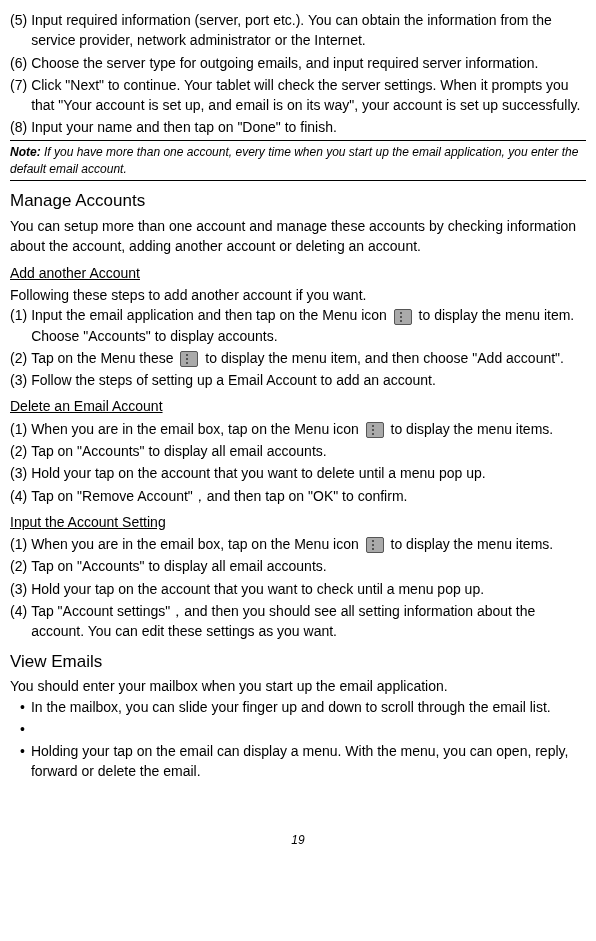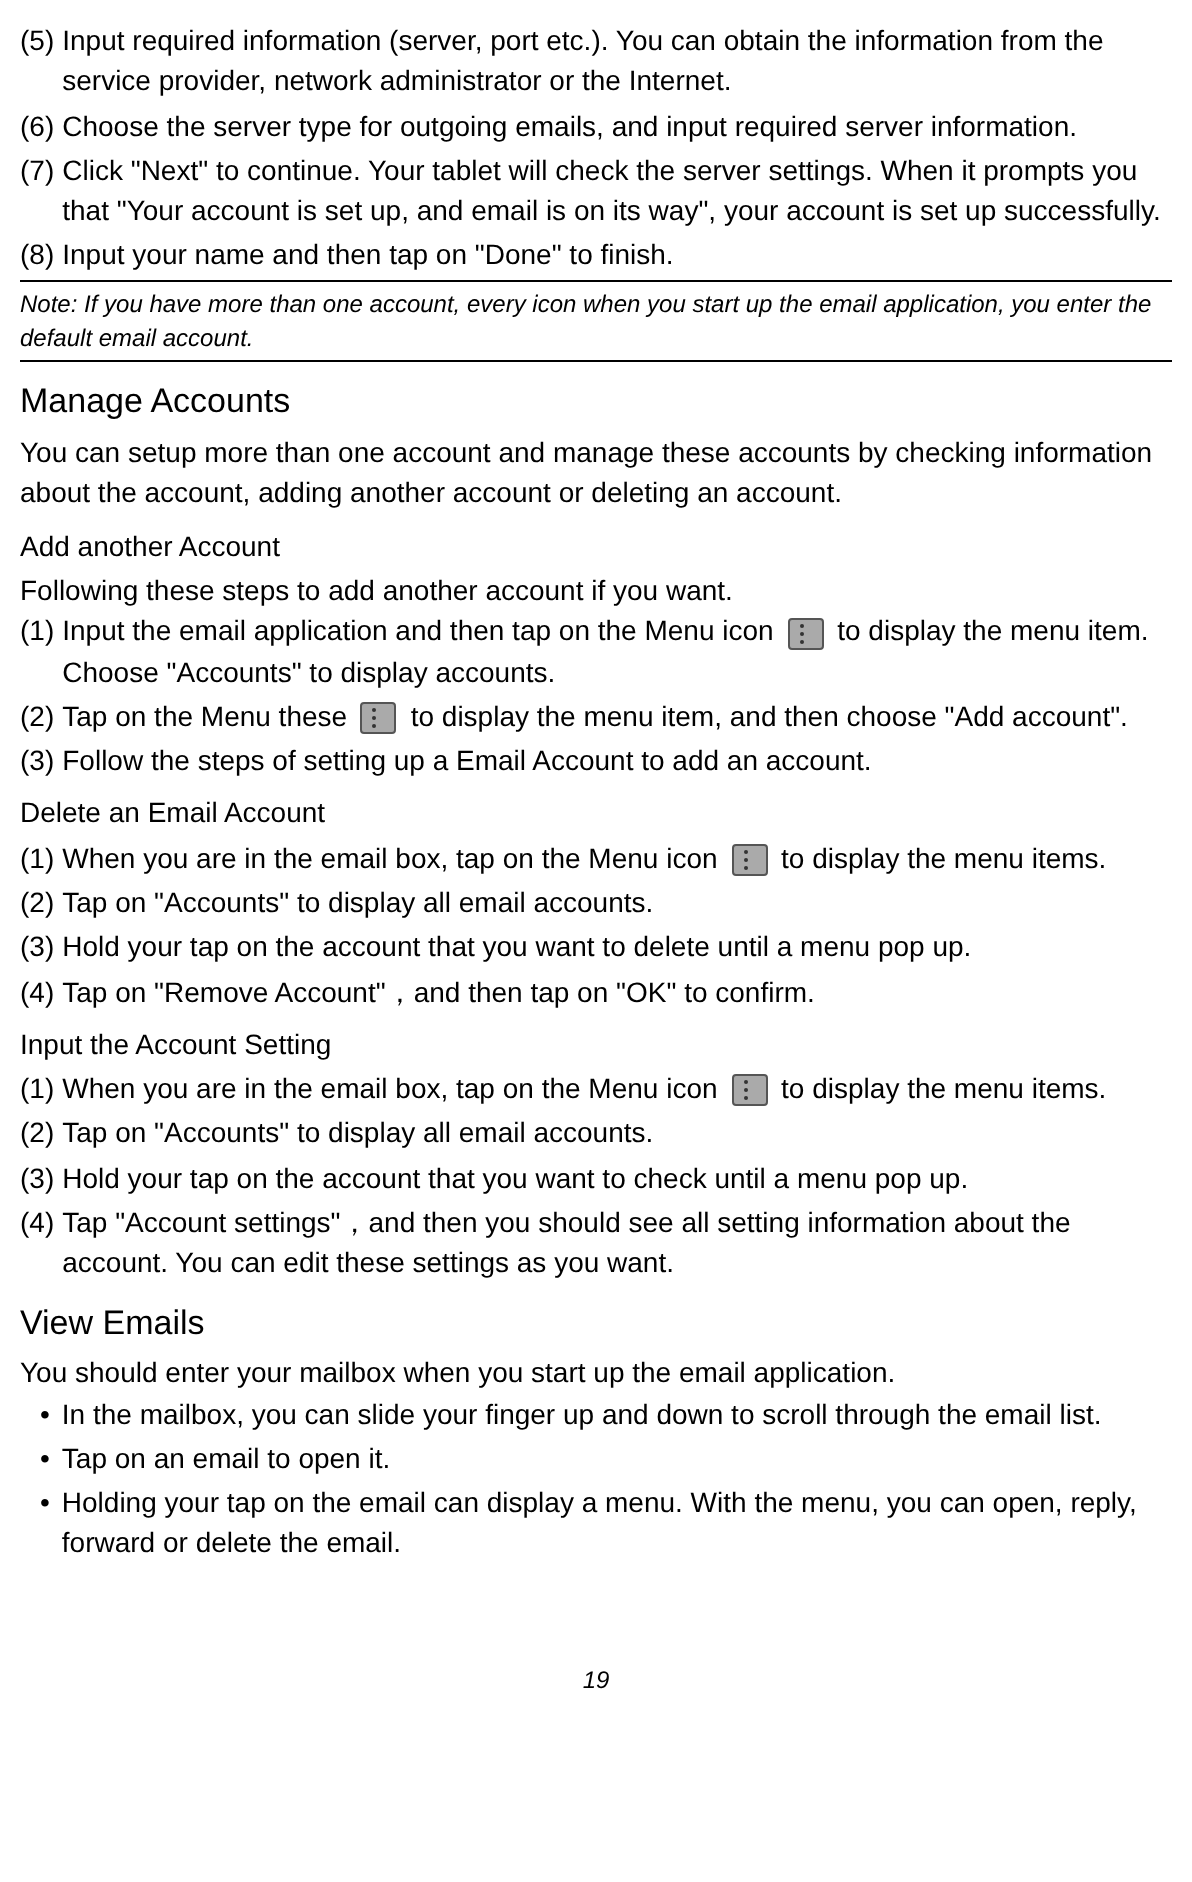--- a/index.html
+++ b/index.html
@@ -28,36 +28,37 @@
       border: none;
       border-top: 1px solid #000;
       margin: 2px 0;
     }
     .note {
       font-size: 12px;
       margin: 3px 0;
       line-height: 1.4;
     }
     .note-label {
-      font-weight: normal;
+      font-weight: bold;
       font-style: italic;
     }
     .note-text {
       font-style: italic;
     }
     .heading {
       font-weight: normal;
       font-size: 17px;
       margin-top: 8px;
       margin-bottom: 2px;
     }
     .intro {
       margin-bottom: 6px;
     }
     .subheading {
+      text-decoration: underline;
       margin-top: 6px;
       margin-bottom: 2px;
     }
     .menu-icon {
       display: inline-block;
       width: 16px;
       height: 14px;
       border: 1px solid #555;
       border-radius: 2px;
       background: #aaa;
@@ -109,21 +110,21 @@
       <div class="list-content">Click "Next" to continue. Your tablet will check the server settings. When it prompts you that "Your account is set up, and email is on its way", your account is set up successfully.</div>
     </div>
     <div class="list-item">
       <div class="list-num">(8)</div>
       <div class="list-content">Input your name and then tap on "Done" to finish.</div>
     </div>
   </div>
 
 <hr class="hr">
 <div class="note">
-  <span class="note-label">Note:</span><span class="note-text"> If you have more than one account, every icon when you start up the email application, you enter the default email account.</span>
+  <span class="note-label">Note:</span><span class="note-text"> If you have more than one account, every time when you start up the email application, you enter the default email account.</span>
 </div>
 <hr class="hr">
 
 <div class="heading">Manage Accounts</div>
 <div class="intro">You can setup more than one account and manage these accounts by checking information about the account, adding another account or deleting an account.</div>
 
 <div class="subheading">Add another Account</div>
 <div>Following these steps to add another account if you want.</div>
 <div class="list-item">
   <div class="list-num">(1)</div>
@@ -188,21 +189,20 @@
 
 <div class="heading">View Emails</div>
 <div>You should enter your mailbox when you start up the email application.</div>
 <div id="view-bullets">
     <div class="bullet-item">
       <div class="bullet">•</div>
       <div>In the mailbox, you can slide your finger up and down to scroll through the email list.</div>
     </div>
     <div class="bullet-item">
       <div class="bullet">•</div>
-      <div>Tap on an email to open it.</div>
     </div>
     <div class="bullet-item">
       <div class="bullet">•</div>
       <div>Holding your tap on the email can display a menu. With the menu, you can open, reply, forward or delete the email.</div>
     </div>
   </div>
 
 <div class="page-num">19</div>
 
 </body></html>

